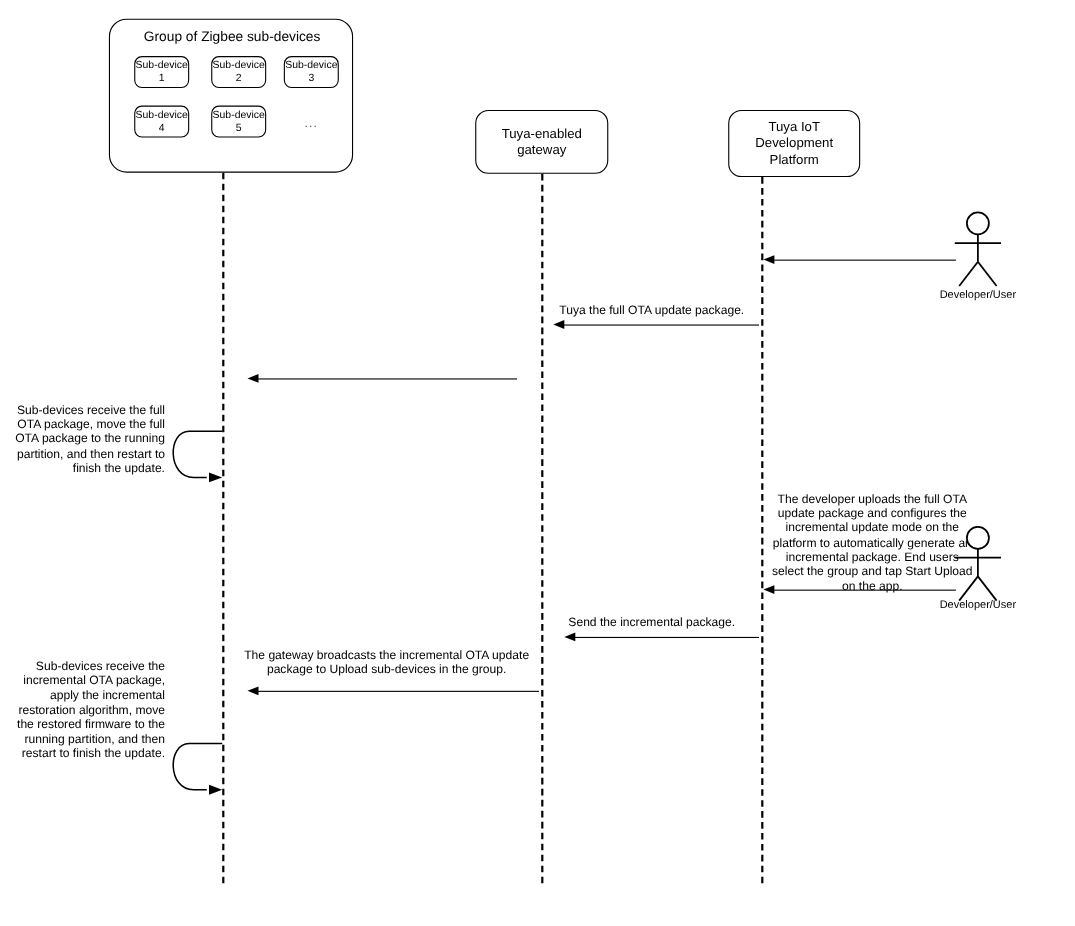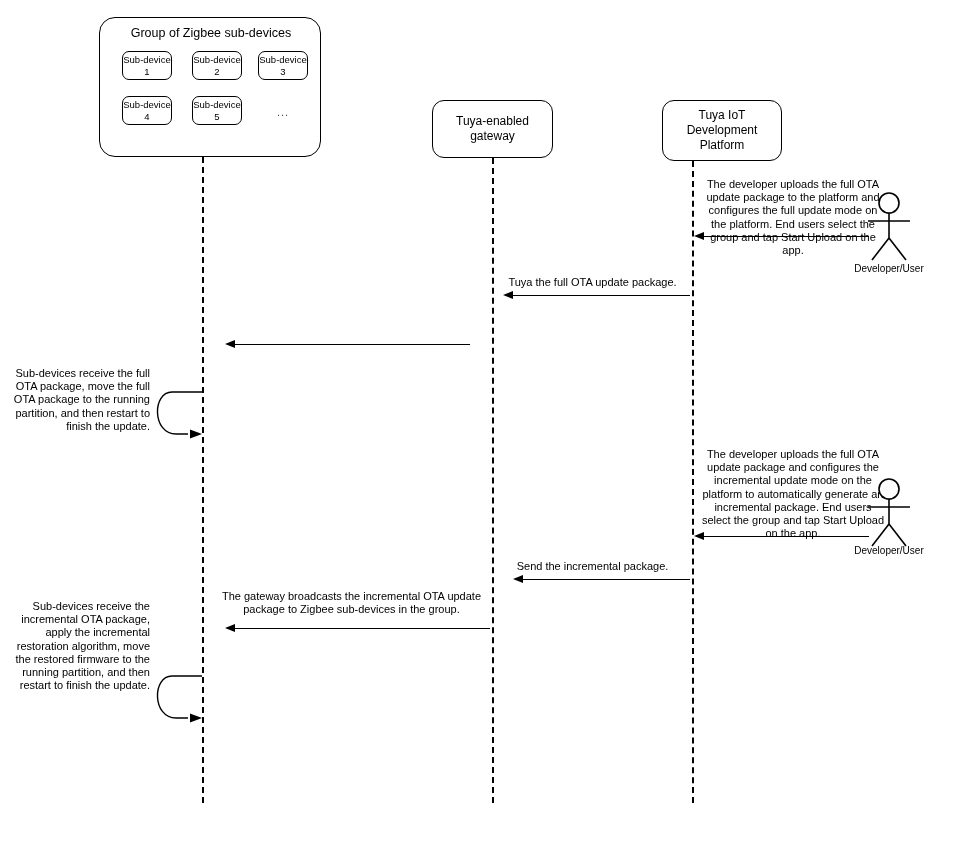--- a/index.html
+++ b/index.html
@@ -151,21 +151,20 @@
     <div style="white-space:pre-line;">Tuya-enabled
 gateway</div>
   </div>
 
   <div class="abs node-box" style="left:633px; top:100px; width:120px; height:61px;margin-left:29px;">
     <div style="white-space:pre-line;">Tuya IoT
 Development
 Platform</div>
   </div>
 
-  <div class="abs msg-label" style="left:700px; top:178px; width:186px;">The developer uploads the full OTA update package to the platform and configures the full update mode on the platform. End users select the group and tap Start Upload on the app.</div>
   <div class="abs arrow-line" style="left:703px; top:236px; width:166px;"></div>
   <div class="abs arrow-head-left" style="left:694px; top:232px;"></div>
 
   <div class="abs" style="left:860px; top:192px;">
     <svg width="58" height="72" viewBox="0 0 58 72">
       <circle cx="29" cy="11" r="10" fill="#ffffff" stroke="#000000" stroke-width="1.6"></circle>
       <line x1="29" y1="21" x2="29" y2="46" stroke="#000000" stroke-width="1.6"></line>
       <line x1="8" y1="29" x2="50" y2="29" stroke="#000000" stroke-width="1.6"></line>
       <line x1="29" y1="46" x2="12" y2="68" stroke="#000000" stroke-width="1.6"></line>
       <line x1="29" y1="46" x2="46" y2="68" stroke="#000000" stroke-width="1.6"></line>
@@ -200,21 +199,21 @@
       <line x1="29" y1="46" x2="12" y2="68" stroke="#000000" stroke-width="1.6"></line>
       <line x1="29" y1="46" x2="46" y2="68" stroke="#000000" stroke-width="1.6"></line>
     </svg>
   </div>
   <div class="abs actor-label" style="left:829px; top:544px; width:120px;">Developer/User</div>
 
   <div class="abs msg-label" style="left:495px; top:560px; width:195px;">Send the incremental package.</div>
   <div class="abs arrow-line" style="left:522px; top:579px; width:168px;"></div>
   <div class="abs arrow-head-left" style="left:513px; top:575px;"></div>
 
-  <div class="abs msg-label" style="left:210px; top:590px; width:283px;">The gateway broadcasts the incremental OTA update package to Zigbee sub-devices in the group.</div>
+  <div class="abs msg-label" style="left:210px; top:590px; width:283px;">The gateway broadcasts the incremental OTA update package to Upload sub-devices in the group.</div>
   <div class="abs arrow-line" style="left:234px; top:628px; width:256px;"></div>
   <div class="abs arrow-head-left" style="left:225px; top:624px;"></div>
 
   <div class="abs msg-label right" style="left:10px; top:600px; width:140px;">Sub-devices receive the incremental OTA package, apply the incremental restoration algorithm, move the restored firmware to the running partition, and then restart to finish the update.</div>
   <div class="abs" style="left:150px; top:669px;">
     <svg width="60" height="62" viewBox="0 0 60 62">
       <path d="M 52 7 L 22 7 C 2 7, 2 49, 26 49 L 38 49" fill="none" stroke="#000000" stroke-width="1.4"></path>
       <polygon points="52,49 40,44.5 40,53.5" fill="#000000"></polygon>
     </svg>
   </div>

